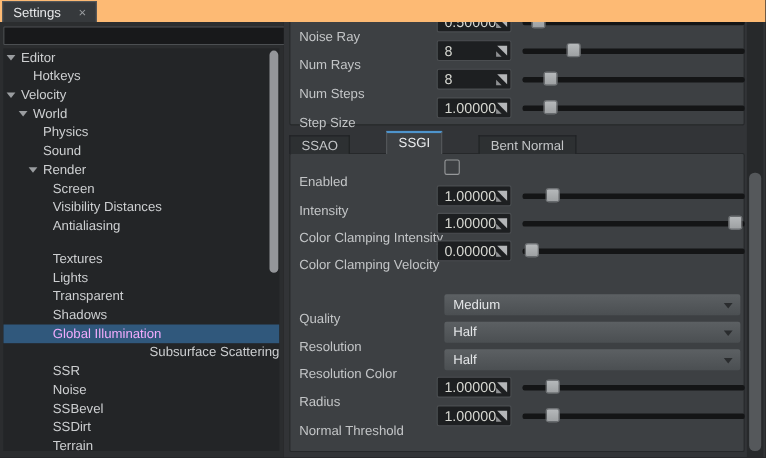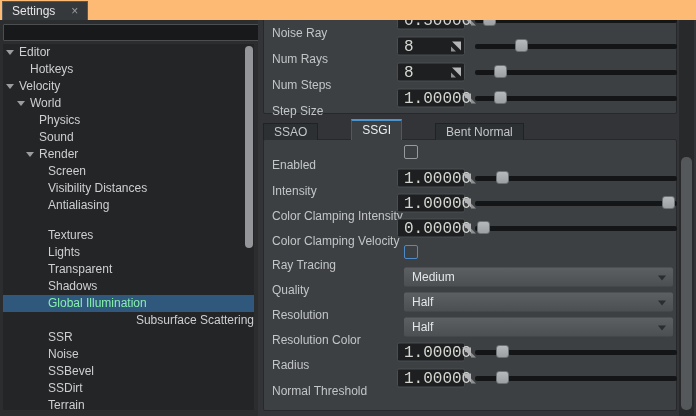--- a/index.html
+++ b/index.html
@@ -24,21 +24,21 @@
   #search{
     position:absolute;left:3px;top:4px;width:247px;height:15px;
     background:#18191b;border:1px solid #4c4f52;border-radius:1px;
     color:#d6d7d9;font-family:inherit;font-size:12px;padding:0 4px;outline:none;
   }
   #treebox{
     position:absolute;left:3px;top:24px;width:251px;height:366px;
     background:#232527;overflow:hidden;
   }
   .tree-row{position:relative;height:17px;line-height:17px;color:#cdcfd1;white-space:nowrap;}
-  .tree-row.selected{background:#30587c;color:#86efac;}
+  .tree-row.selected{background:#30587c;color:#f0abfc;}
   .expander{
     position:absolute;width:0;height:0;top:6px;
     border-left:4px solid transparent;border-right:4px solid transparent;
     border-top:5px solid #9a9da0;
   }
   #treescroll{
     position:absolute;right:1px;top:2px;width:8px;height:202px;
     background:#94969a;border-radius:4px;
   }
   
@@ -59,21 +59,21 @@
     color:#eceef0;
   }
   
   .frow{position:absolute;left:5px;width:412px;height:24px;z-index:2;}
   .flabel{position:absolute;left:9px;top:50%;transform:translateY(-50%);color:#c3c5c7;white-space:nowrap;margin-top:13px;}
   .spin{
     position:absolute;left:134px;top:50%;transform:translateY(-50%);
     width:60px;height:17px;background:#1d1f21;border:1px solid #4b4e51;border-radius:2px;
     display:flex;align-items:center;padding-left:6px;
   }
-  .spin-val{flex:1;color:#d6d7d1;font-size:16px;font-family:Liberation Mono, monospace;}
+  .spin-val{flex:1;color:#d6d7d1;font-size:13px;}
   .drag-icon{position:relative;width:10px;height:10px;margin-right:3px;}
   .drag-icon::before{
     content:"";position:absolute;right:0;top:0;width:0;height:0;
     border-top:9px solid #b4b6b8;border-left:9px solid transparent;
   }
   .drag-icon::after{
     content:"";position:absolute;left:0;bottom:0;width:0;height:0;
     border-bottom:5px solid #8f9193;border-right:5px solid transparent;
   }
   .sliderbox{position:absolute;left:212px;top:50%;transform:translateY(-50%);width:202px;height:14px;}
@@ -226,24 +226,20 @@
       <span class="flabel">Color Clamping Velocity</span>
       <div class="spin">
         <span class="spin-val">0.00000</span>
         <span class="drag-icon"></span>
       </div>
       <div class="sliderbox">
         <div class="track"></div>
         <div class="handle" style="left: 2px;"></div>
       </div>
     </div>
-    <div class="frow" style="top: 220px;">
-      <span class="flabel">Ray Tracing</span>
-      <div class="checkbox focused"></div>
-    </div>
     <div class="frow" style="top: 245px;">
       <span class="flabel">Quality</span>
       <div class="dropdown"><span>Medium</span><span class="dd-arrow"></span></div>
     </div>
     <div class="frow" style="top: 270px;">
       <span class="flabel">Resolution</span>
       <div class="dropdown"><span>Half</span><span class="dd-arrow"></span></div>
     </div>
     <div class="frow" style="top: 295px;">
       <span class="flabel">Resolution Color</span>

